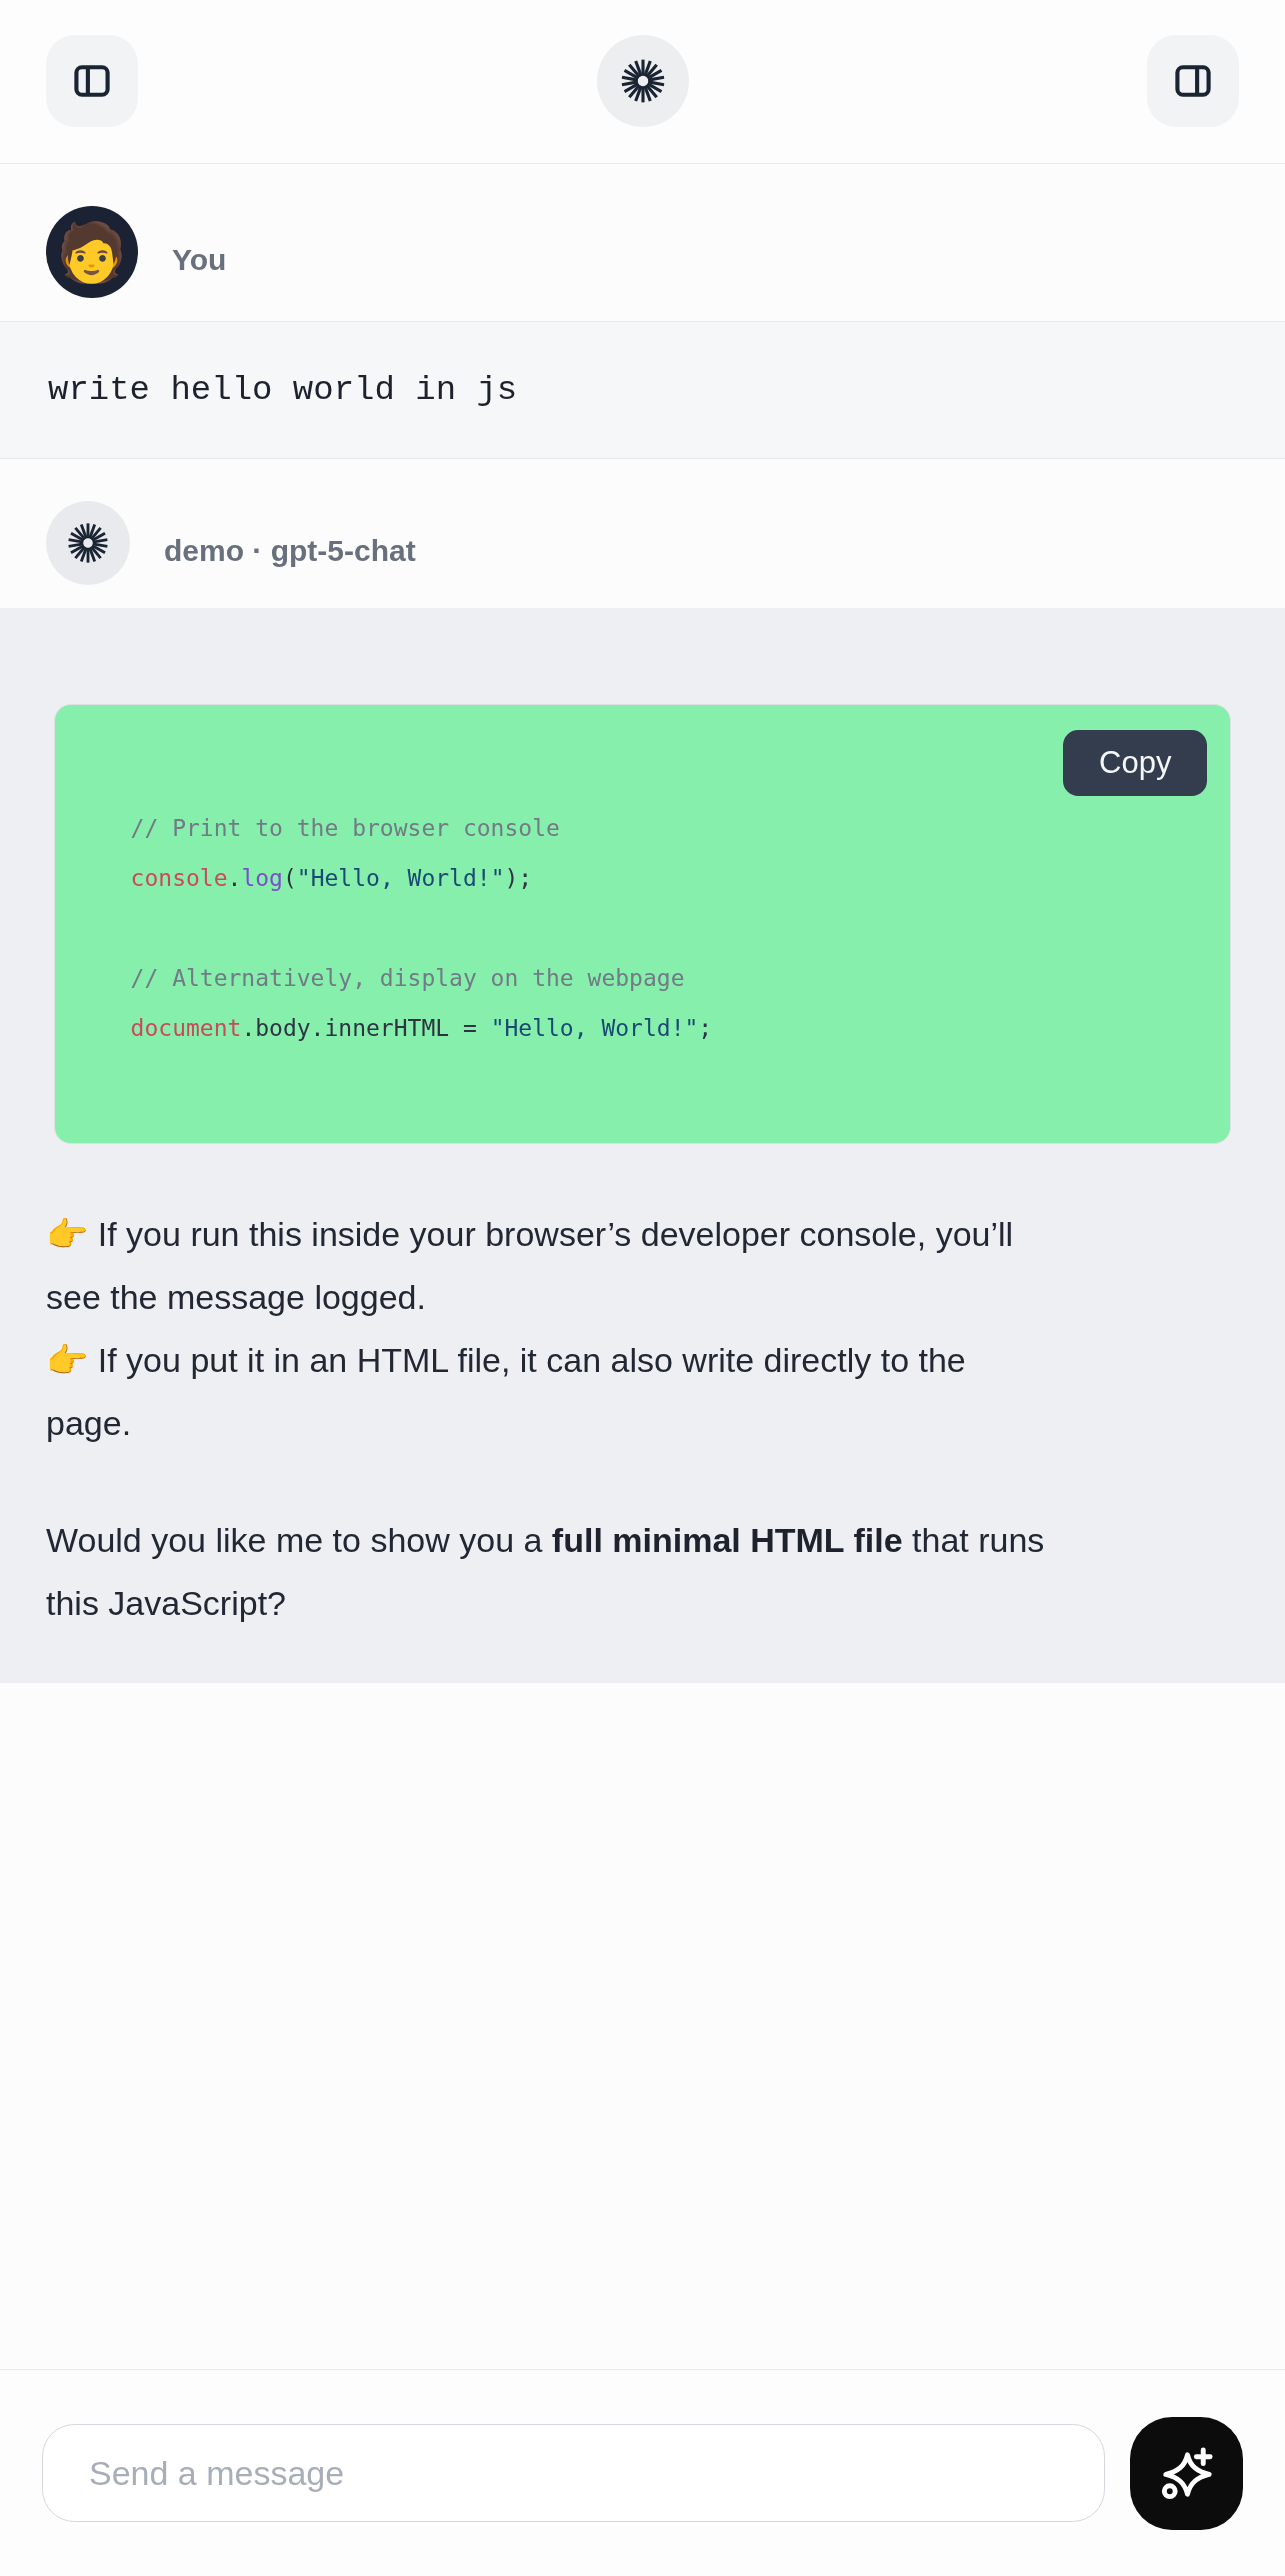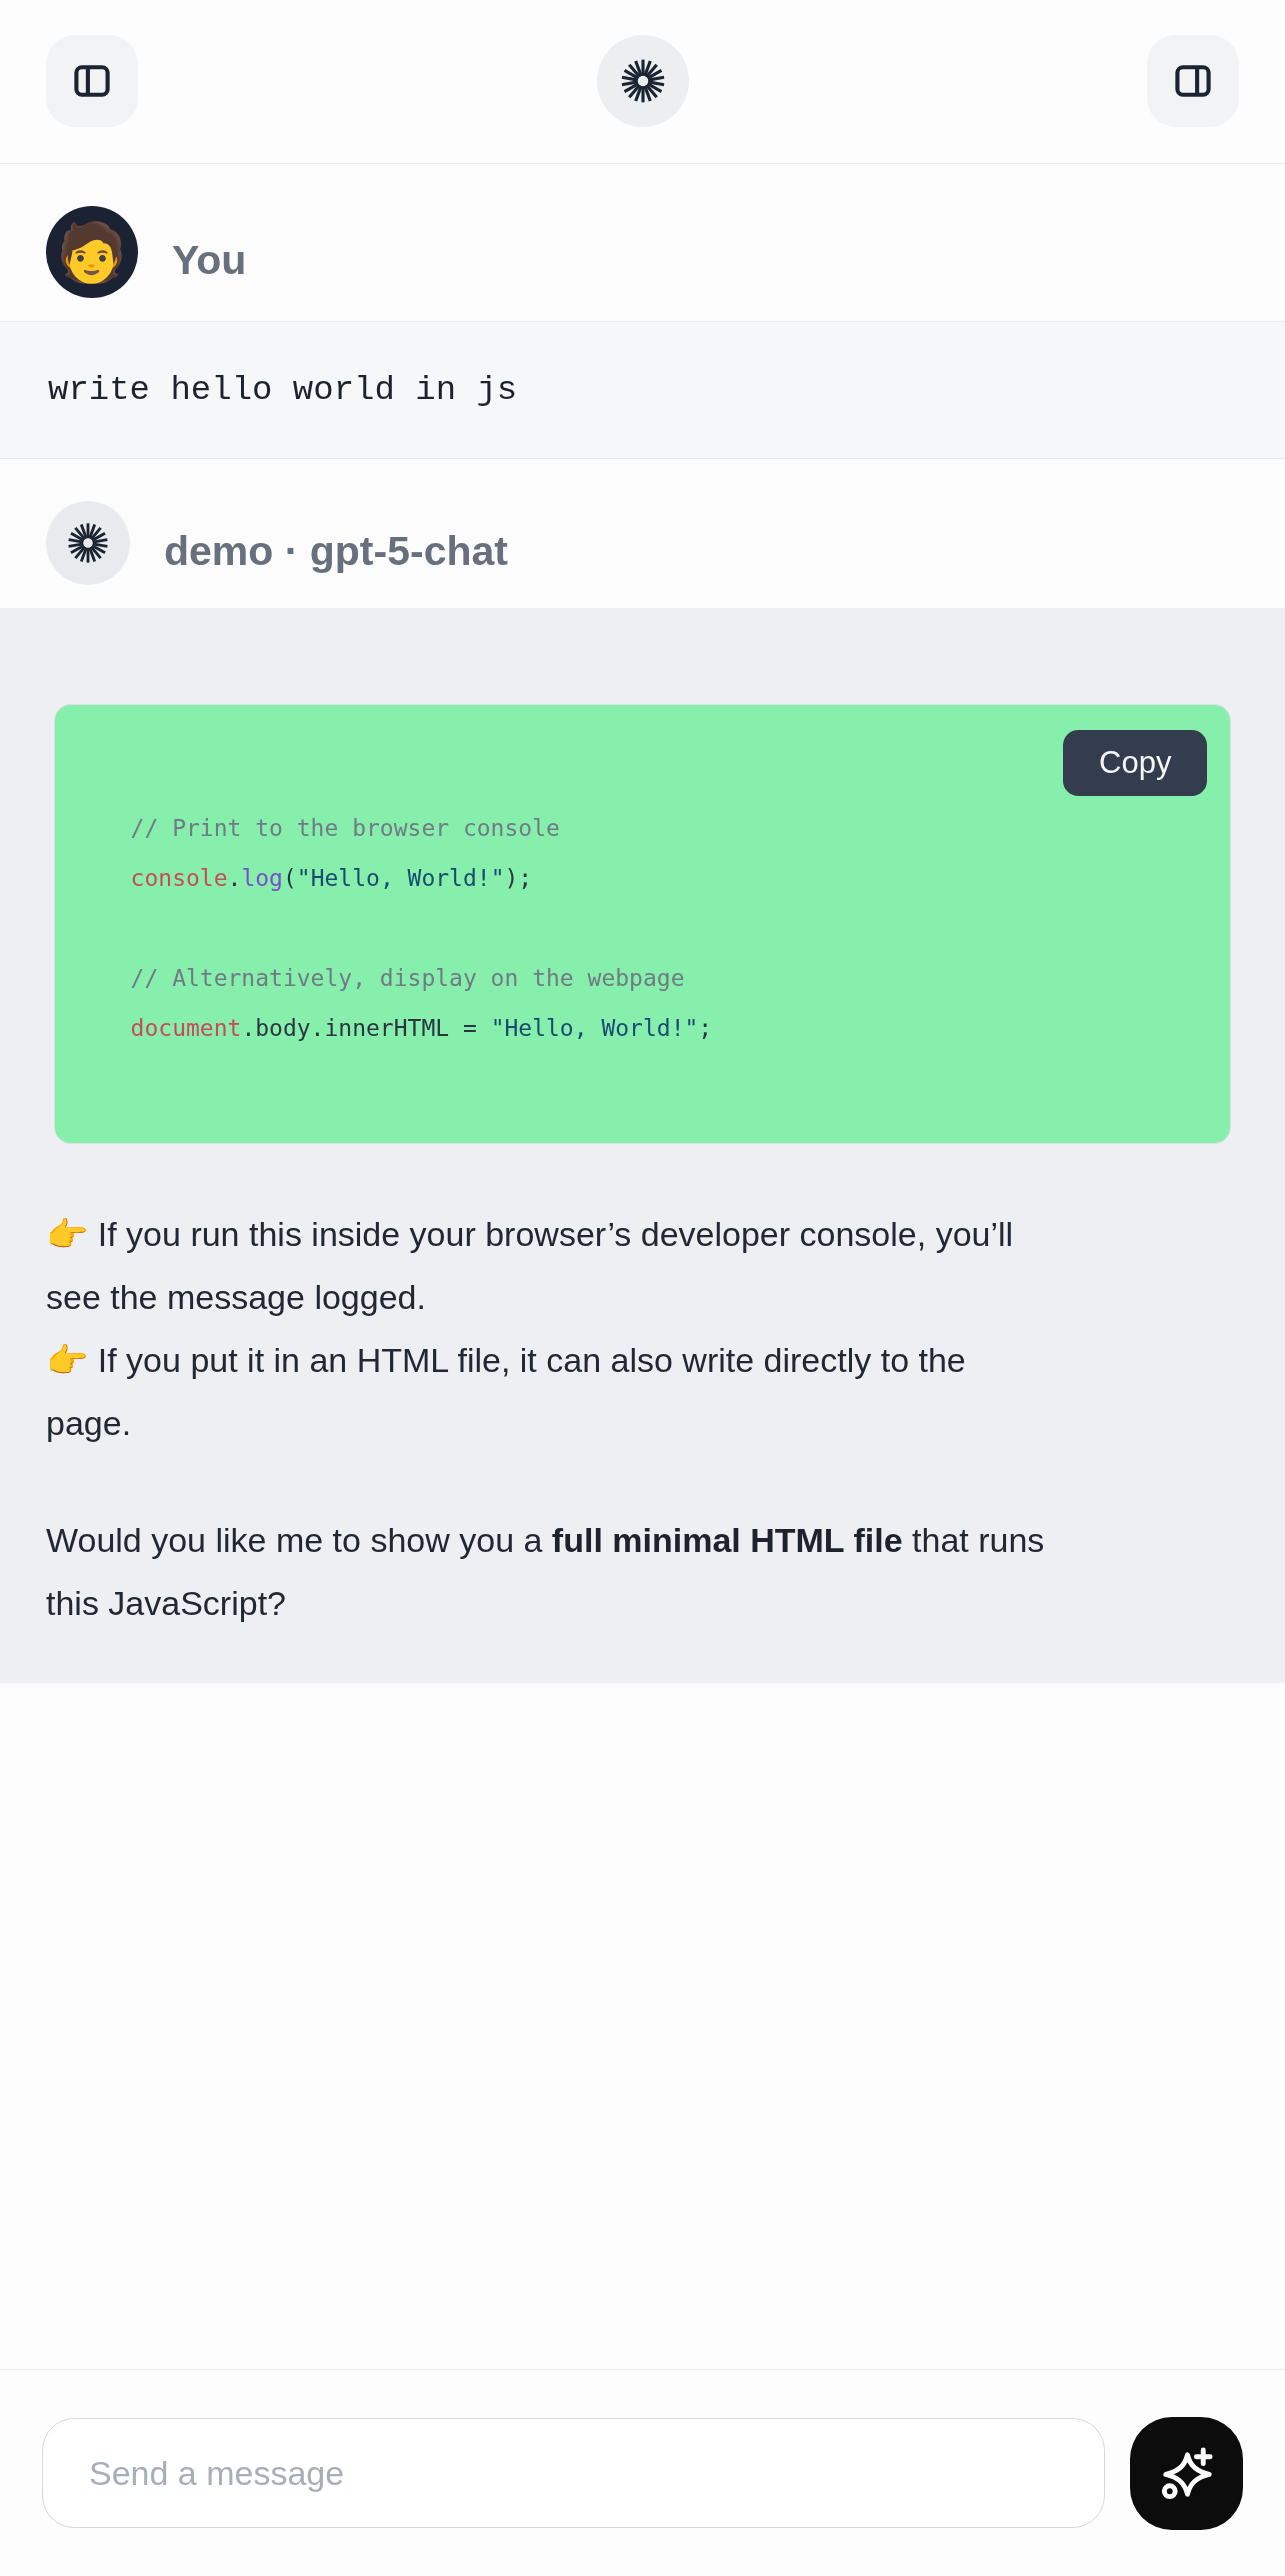--- a/index.html
+++ b/index.html
@@ -35,21 +35,21 @@
   .chat { flex: 1 1 auto; display: flex; flex-direction: column; overflow: hidden; background: #fcfcfd; }
 
   .msg-head { display: flex; align-items: center; gap: 34px; padding: 42px 46px 23px 46px; }
   .avatar {
     width: 92px; height: 92px; border-radius: 50%;
     display: flex; align-items: center; justify-content: center;
     flex: 0 0 auto;
   }
   .avatar.user { background: #1a2234; font-size: 57px; line-height: 1; }
   .avatar.assistant { background: #e8eaee; width: 84px; height: 84px; }
-  .sender-label { font-size: 41px; font-weight: 700; color: #68707e; margin-top: 16px; }
+  .sender-label { font-size: 30px; font-weight: 700; color: #68707e; margin-top: 16px; }
 
   .user-band {
     background: #f6f7f9;
     border-top: 1.9px solid #e6e8ec;
     border-bottom: 1.9px solid #e6e8ec;
     min-height: 138px;
     display: flex; align-items: center;
     padding: 9.6px 48px;
     font-size: 34px; color: #1d232e; font-family: Liberation Mono, monospace;
   }
@@ -103,21 +103,21 @@
   
   .footer {
     flex: 0 0 207px;
     background: #fdfdfe;
     border-top: 1.9px solid #e8eaec;
     display: flex; align-items: center;
     padding: 0 42px; gap: 25px;
   }
   .composer-input {
     flex: 1 1 auto;
-    height: 110px;
+    height: 98px;
     background: #ffffff;
     border: 1.9px solid #d4d8dd;
     border-radius: 32.5px;
     padding: 0 46px;
     font-family: "Liberation Sans", "DejaVu Sans", sans-serif;
     font-size: 34px; color: #be185d;
     outline: none;
   }
   .composer-input::placeholder { color: #a7aeb8; }
   .send-btn {

